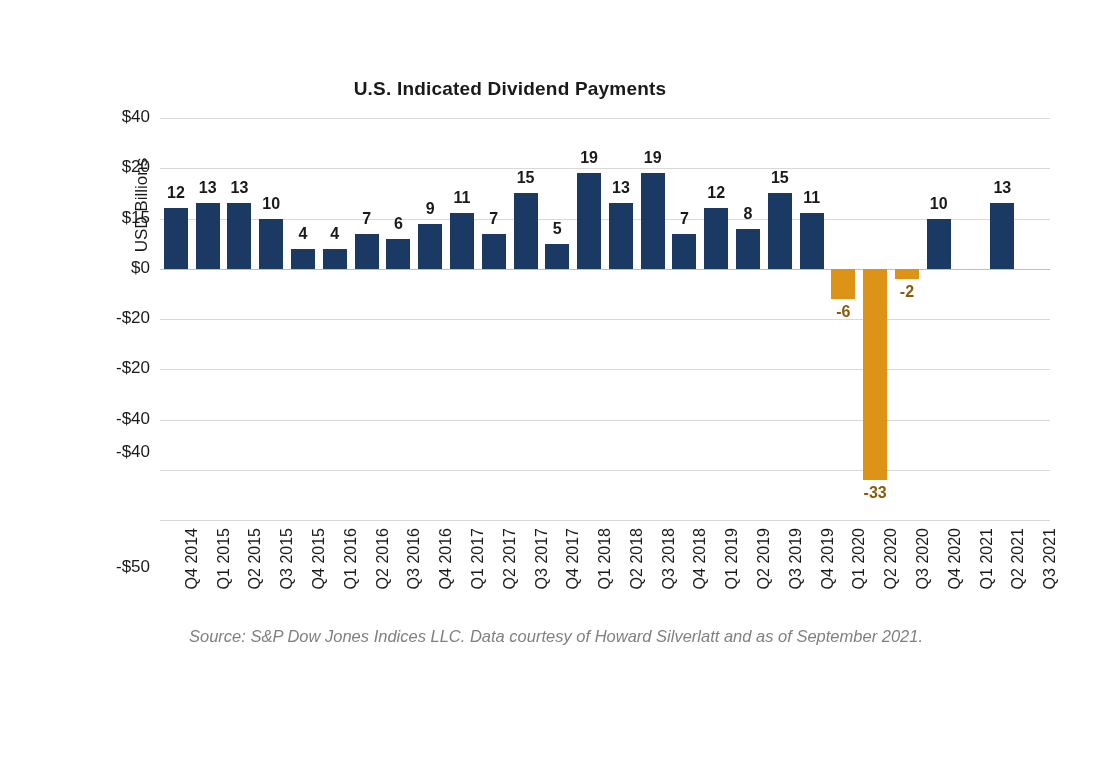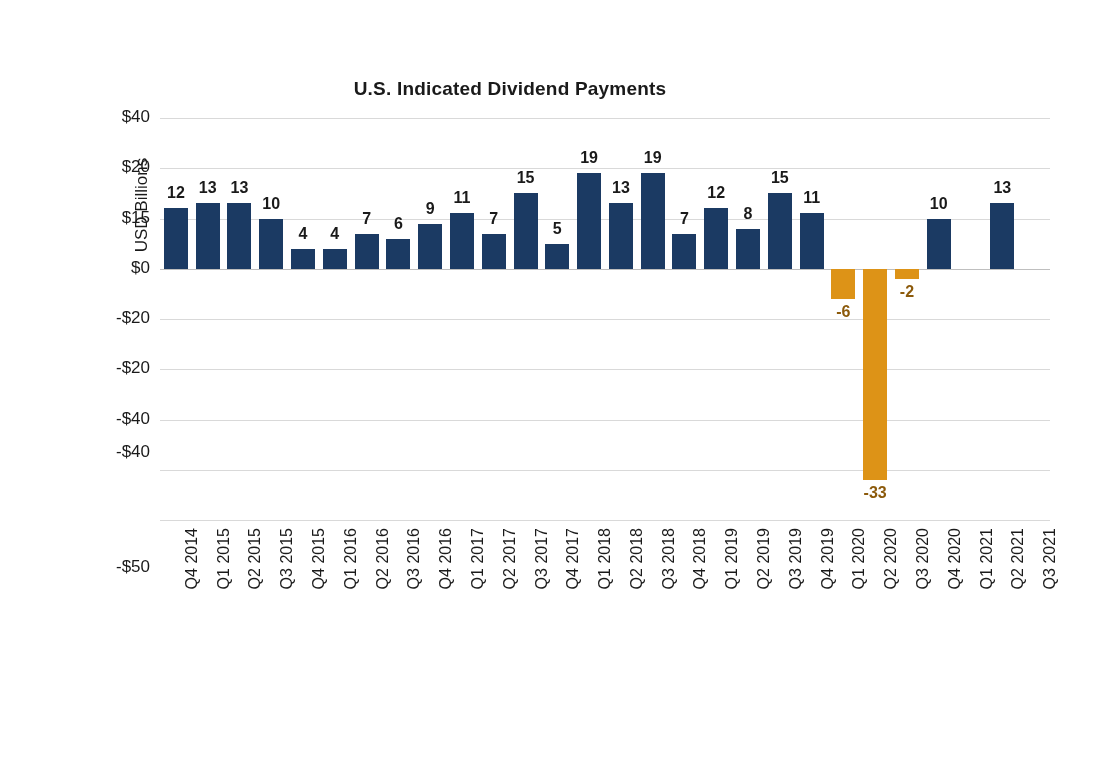--- a/index.html
+++ b/index.html
@@ -297,15 +297,16 @@
       <div class="xlab" style="left: 690.393px; top: 4px;">Q1 2020</div>
       <div class="xlab" style="left: 722.179px; top: 4px;">Q2 2020</div>
       <div class="xlab" style="left: 753.964px; top: 4px;">Q3 2020</div>
       <div class="xlab" style="left: 785.75px; top: 4px;">Q4 2020</div>
       <div class="xlab" style="left: 817.536px; top: 4px;">Q1 2021</div>
       <div class="xlab" style="left: 849.321px; top: 4px;">Q2 2021</div>
       <div class="xlab" style="left: 881.107px; top: 4px;">Q3 2021</div>
     </div>
 
   <div class="source">
+    <div>Source: S&amp;P Dow Jones Indices LLC.  Data courtesy of Howard Silverlatt and as of September 2021.</div>
   </div>
 
 </div>
 
 </body></html>

